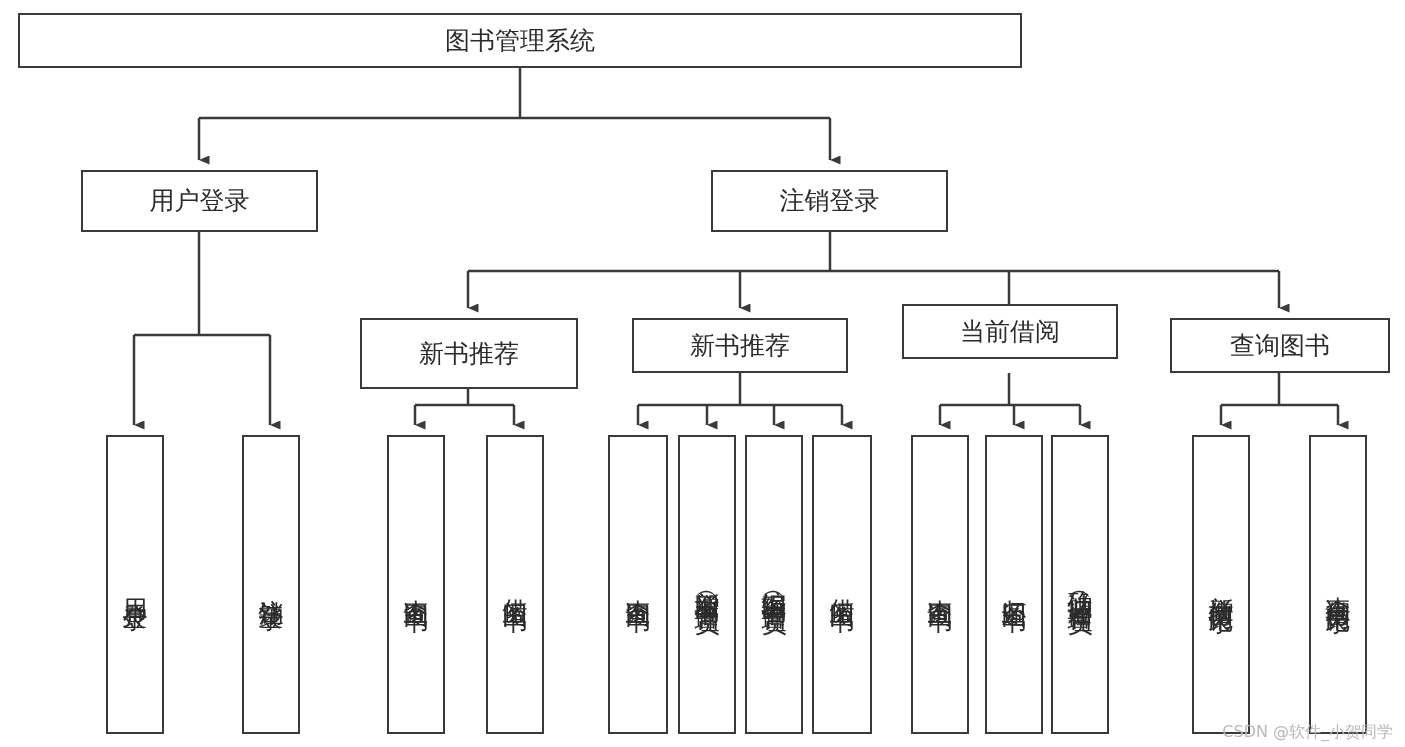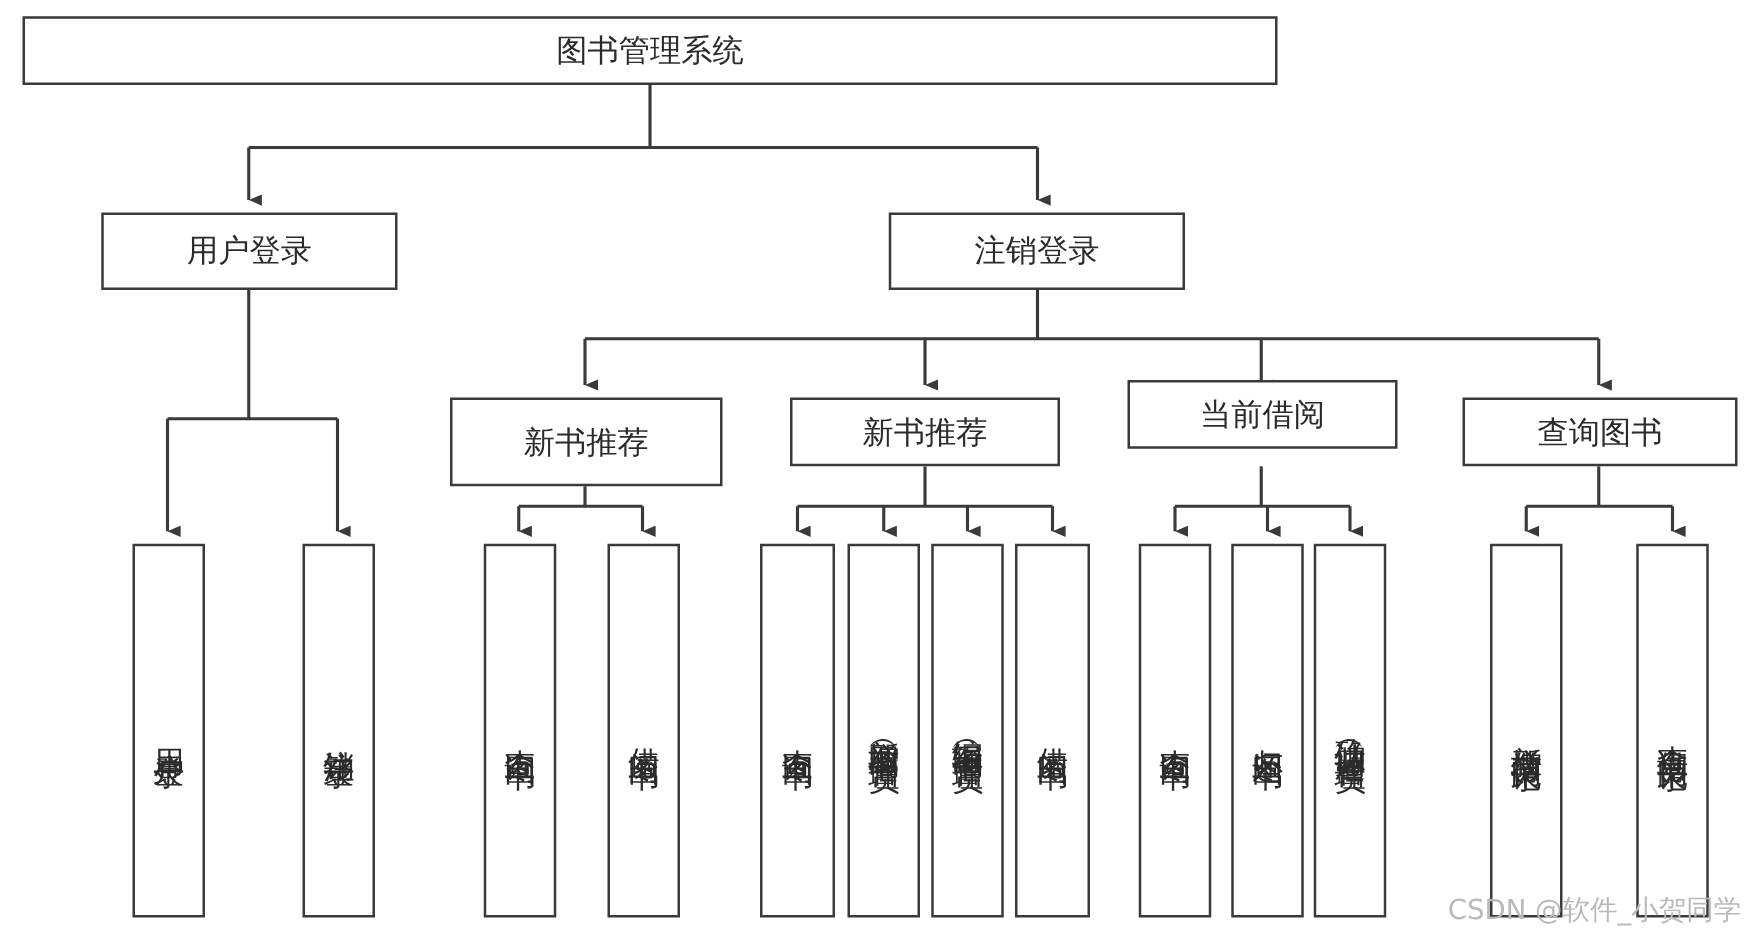--- a/index.html
+++ b/index.html
@@ -50,21 +50,21 @@
     writing-mode: vertical-rl;
     text-orientation: upright;
     font-size: 25px;
     letter-spacing: 3px;
     line-height: 1;
   }
   .watermark {
     position: absolute;
     right: 12px;
     bottom: 4px;
-    font-size: 22px;
+    font-size: 16px;
     color: #b9b9b9;
     white-space: nowrap;
     pointer-events: none;
   }
 </style>
 </head>
 <body>
 
 <div id="diagram-root">
 

